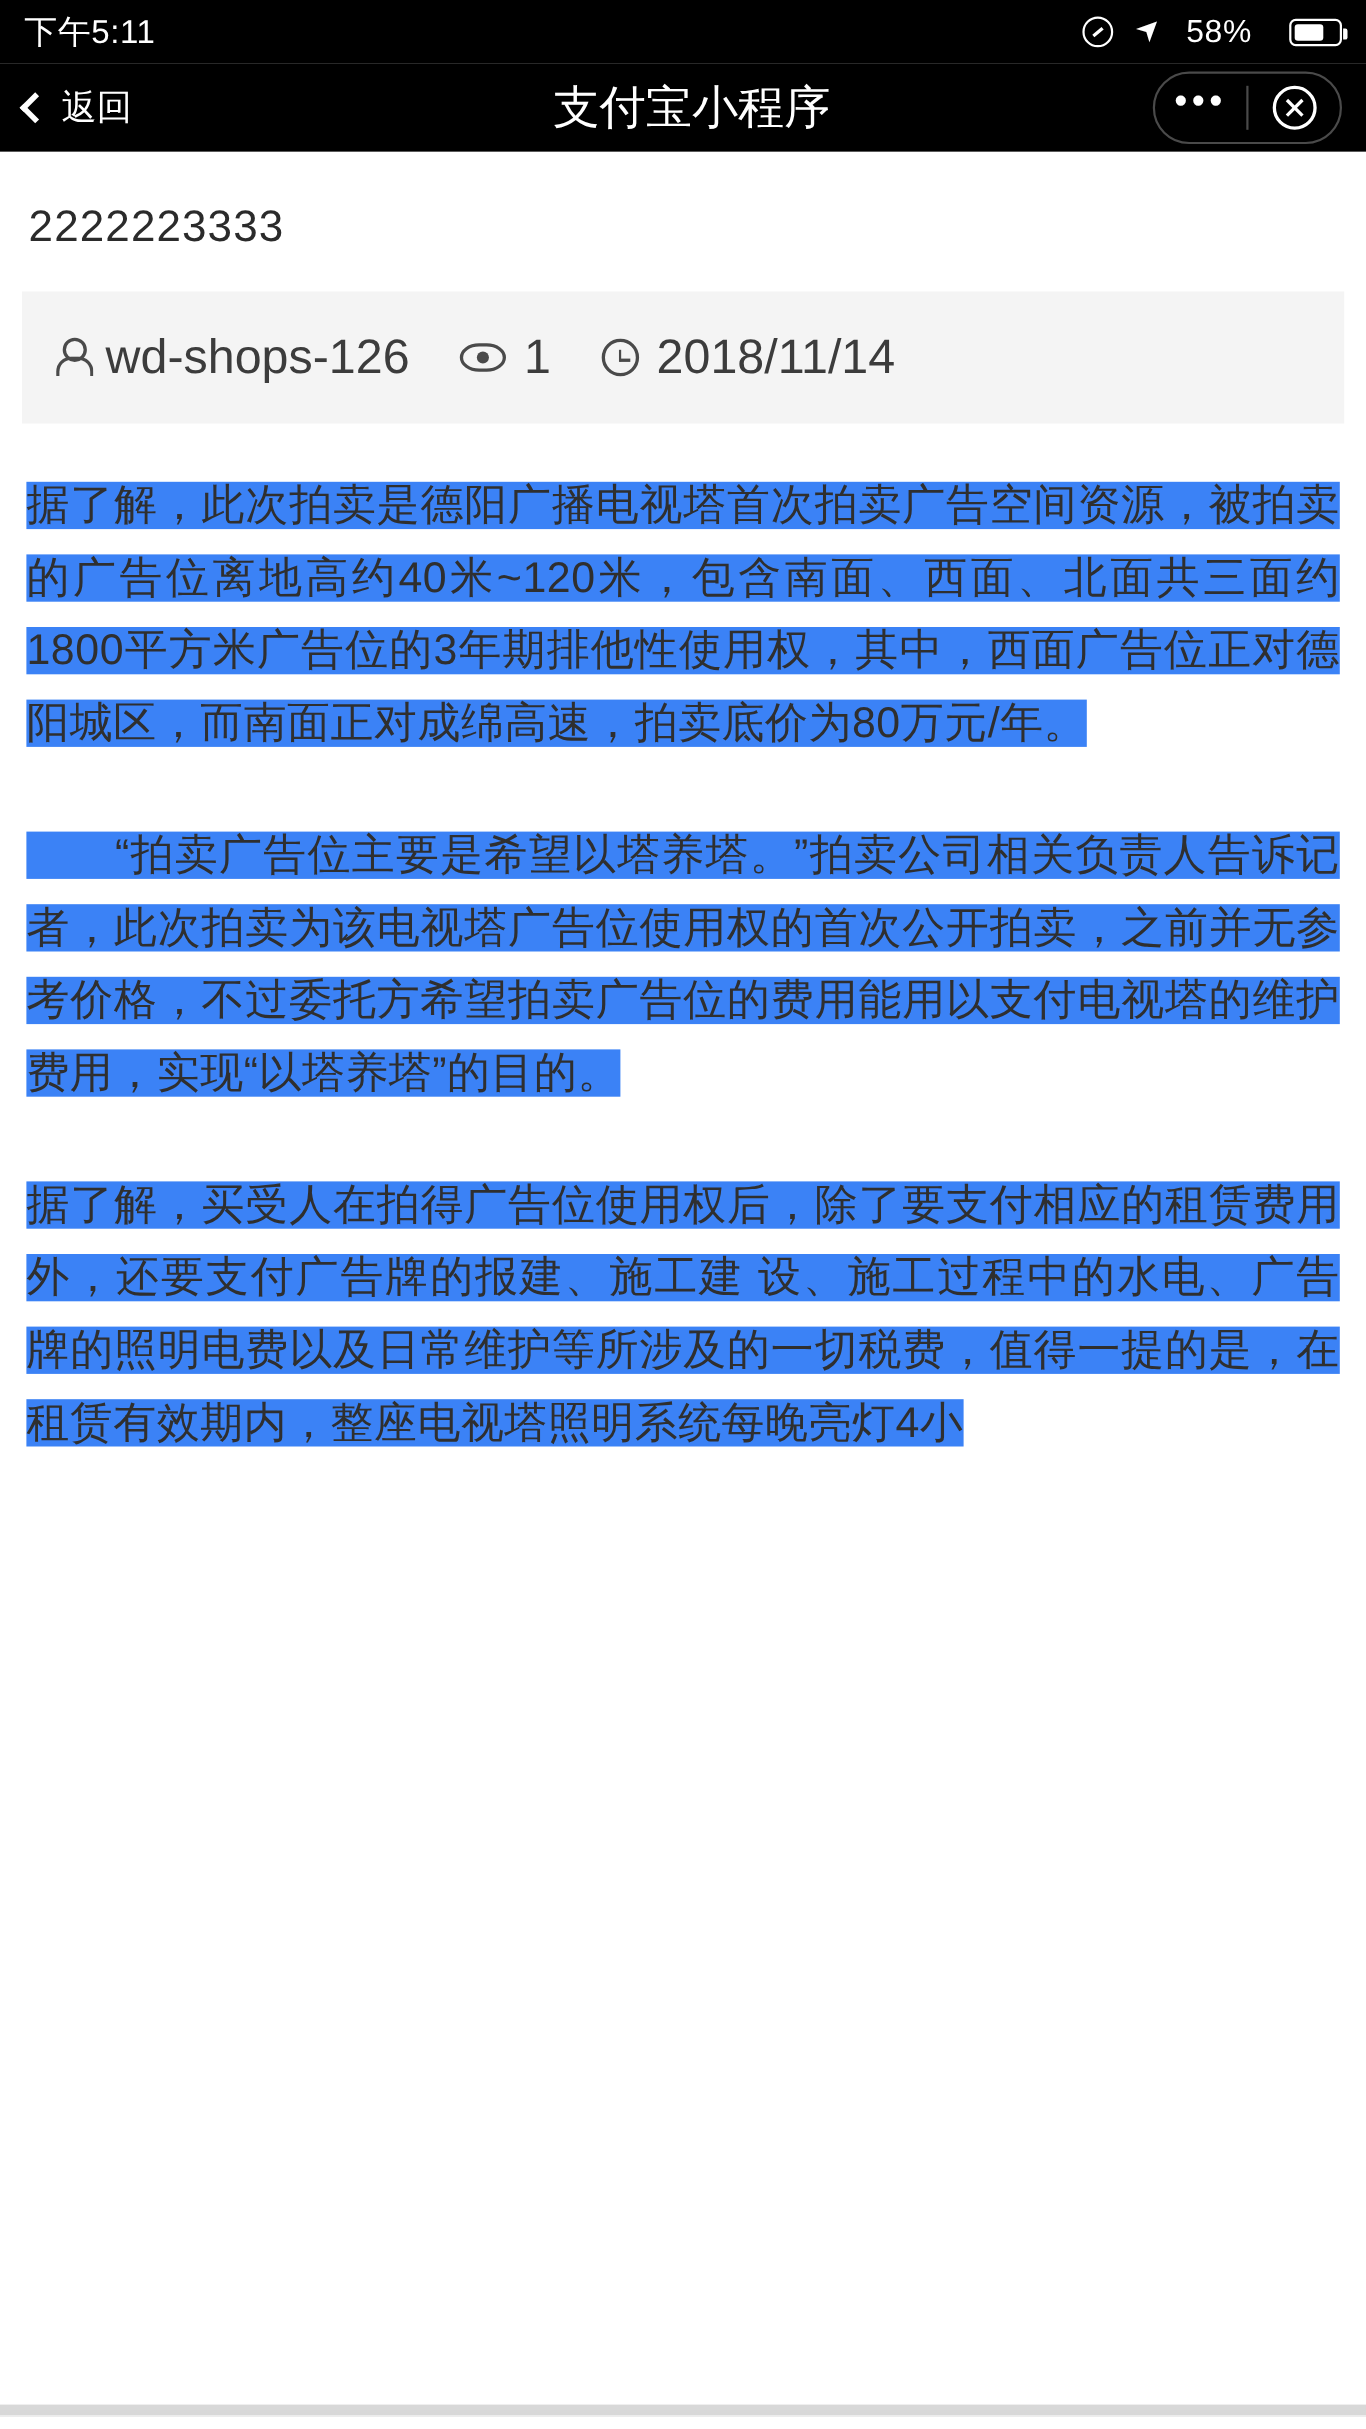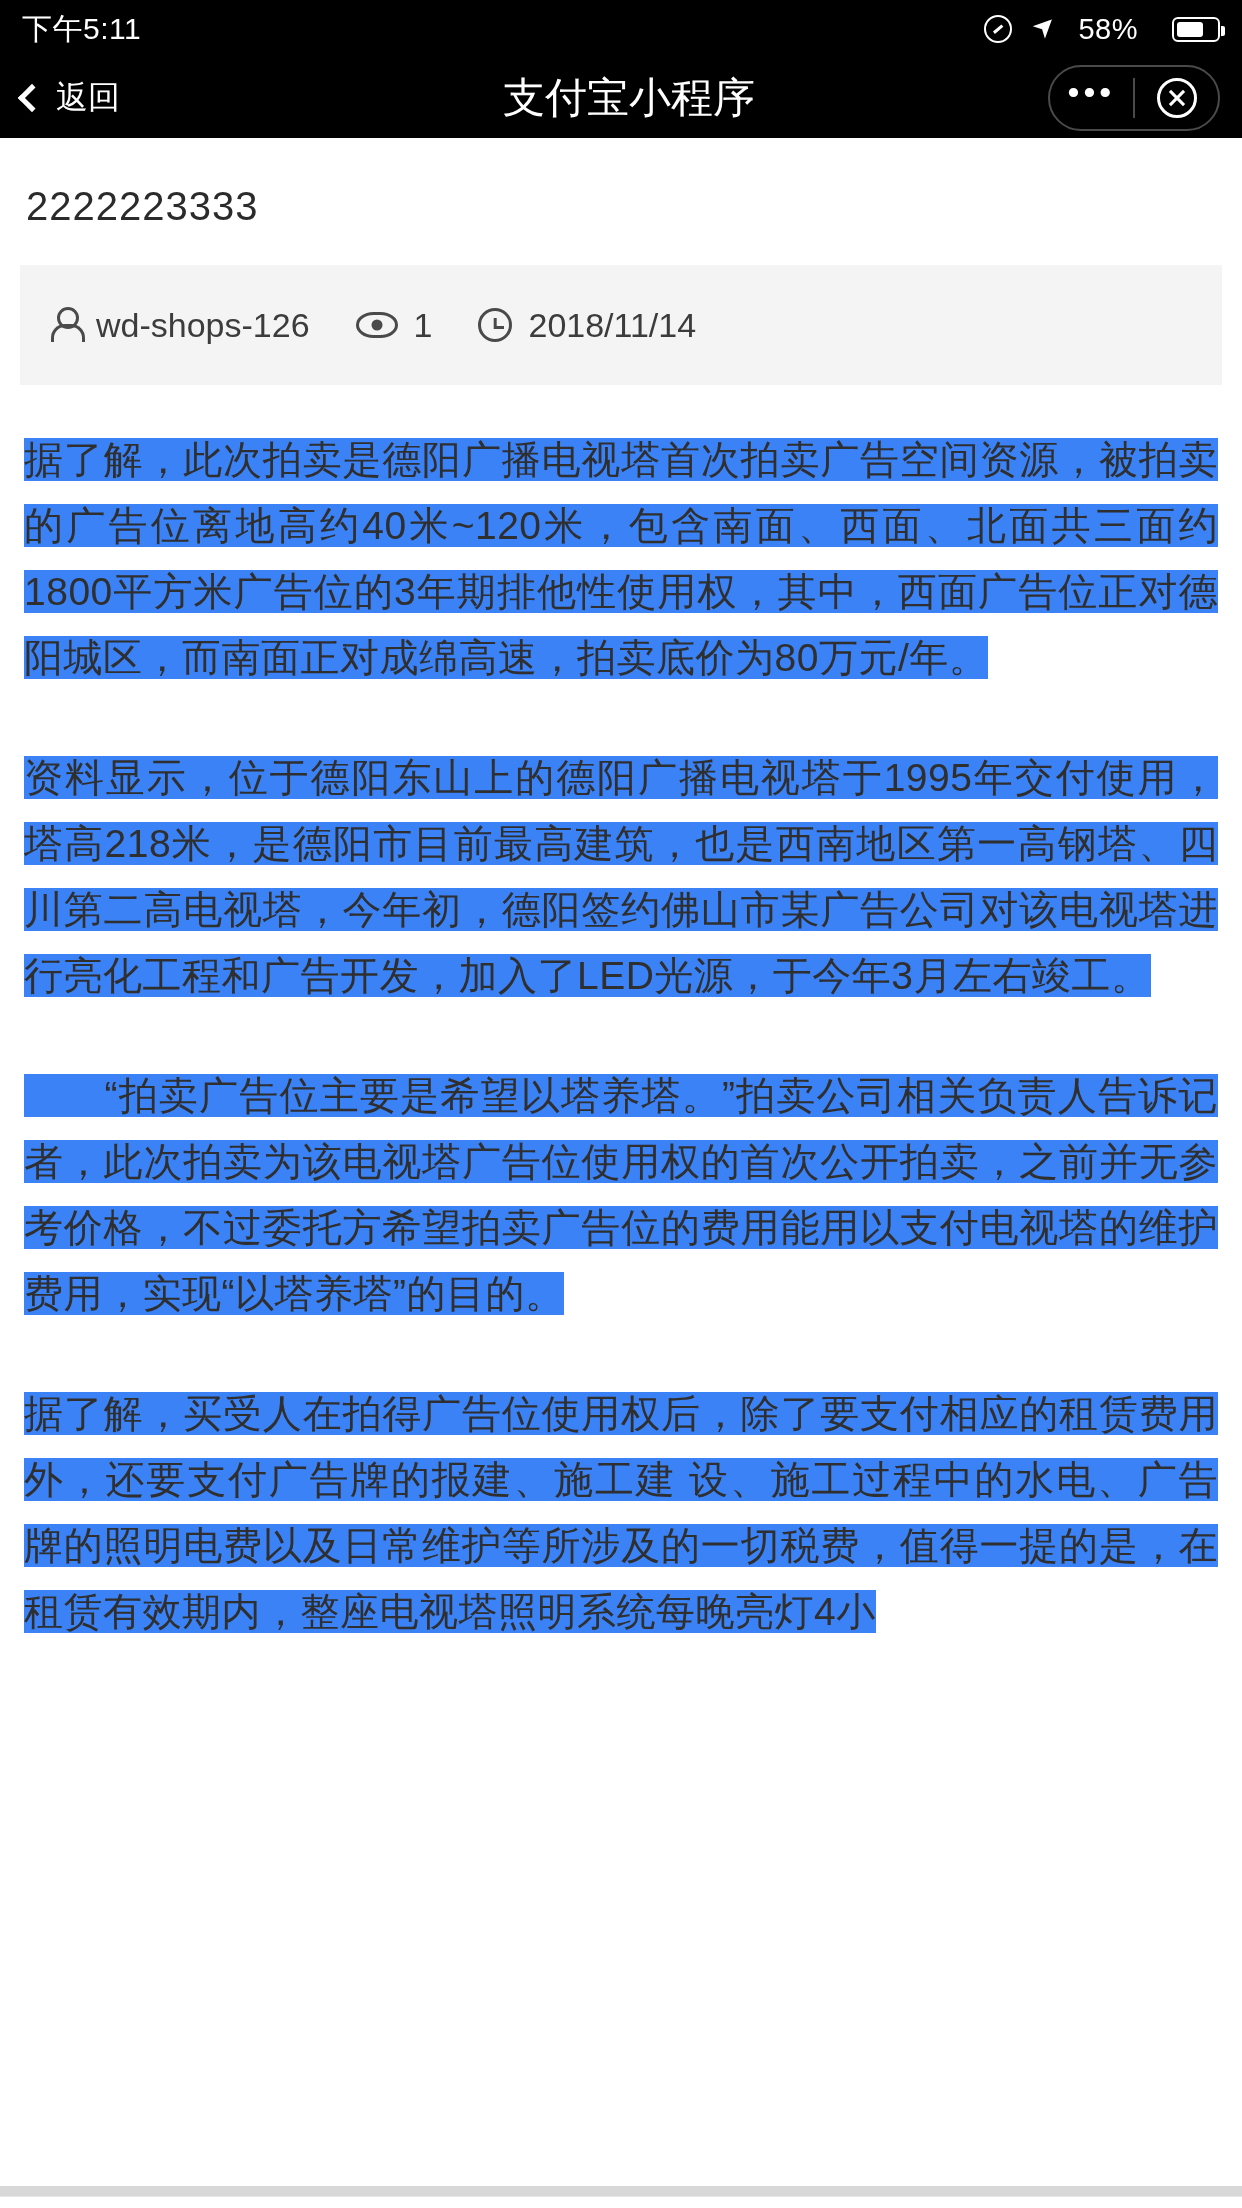--- a/index.html
+++ b/index.html
@@ -117,21 +117,21 @@
     padding: 46px 26px 0 26px; letter-spacing: 1px;
   }
   .meta-box {
     margin: 36px 20px 0 20px;
     background: #f4f4f4;
     height: 120px;
     display: flex; align-items: center;
     padding: 0 30px;
     gap: 0;
   }
-  .meta-item { display: flex; align-items: center; gap: 16px; color: #3c3c3c; font-size: 34px; }
+  .meta-item { display: flex; align-items: center; gap: 16px; color: #3c3c3c; font-size: 44px; }
   .meta-item + .meta-item { margin-left: 46px; }
 
   .icon-person { width: 30px; height: 36px; position: relative; display: inline-block; }
   .icon-person::before {
     content: ""; position: absolute; top: 0; left: 7px; width: 16px; height: 16px;
     border: 3px solid #4a4a4a; border-radius: 50%;
   }
   .icon-person::after {
     content: ""; position: absolute; bottom: 1px; left: 1px; width: 28px; height: 15px;
     border: 3px solid #4a4a4a; border-bottom: none; border-radius: 14px 14px 0 0;
@@ -224,21 +224,20 @@
       <span>1</span>
     </div>
     <div class="meta-item">
       <span class="icon-clock"></span>
       <span>2018/11/14</span>
     </div>
   </div>
 
   <div class="article-body">
     <p><span class="hl">据了解，此次拍卖是德阳广播电视塔首次拍卖广告空间资源，被拍卖的广告位离地高约40米~120米，包含南面、西面、北面共三面约1800平方米广告位的3年期排他性使用权，其中，西面广告位正对德阳城区，而南面正对成绵高速，拍卖底价为80万元/年。</span></p>
-    <p><span class="hl">资料显示，位于德阳东山上的德阳广播电视塔于1995年交付使用，塔高218米，是德阳市目前最高建筑，也是西南地区第一高钢塔、四川第二高电视塔，今年初，德阳签约佛山市某广告公司对该电视塔进行亮化工程和广告开发，加入了LED光源，于今年3月左右竣工。</span></p>
     <p><span class="hl">　　“拍卖广告位主要是希望以塔养塔。”拍卖公司相关负责人告诉记者，此次拍卖为该电视塔广告位使用权的首次公开拍卖，之前并无参考价格，不过委托方希望拍卖广告位的费用能用以支付电视塔的维护费用，实现“以塔养塔”的目的。</span></p>
     <p><span class="hl">据了解，买受人在拍得广告位使用权后，除了要支付相应的租赁费用外，还要支付广告牌的报建、施工建 设、施工过程中的水电、广告牌的照明电费以及日常维护等所涉及的一切税费，值得一提的是，在租赁有效期内，整座电视塔照明系统每晚亮灯4小</span></p>
   </div>
 
   <div class="fade"></div>
 
   <div class="tab-bar">
     
     
     

